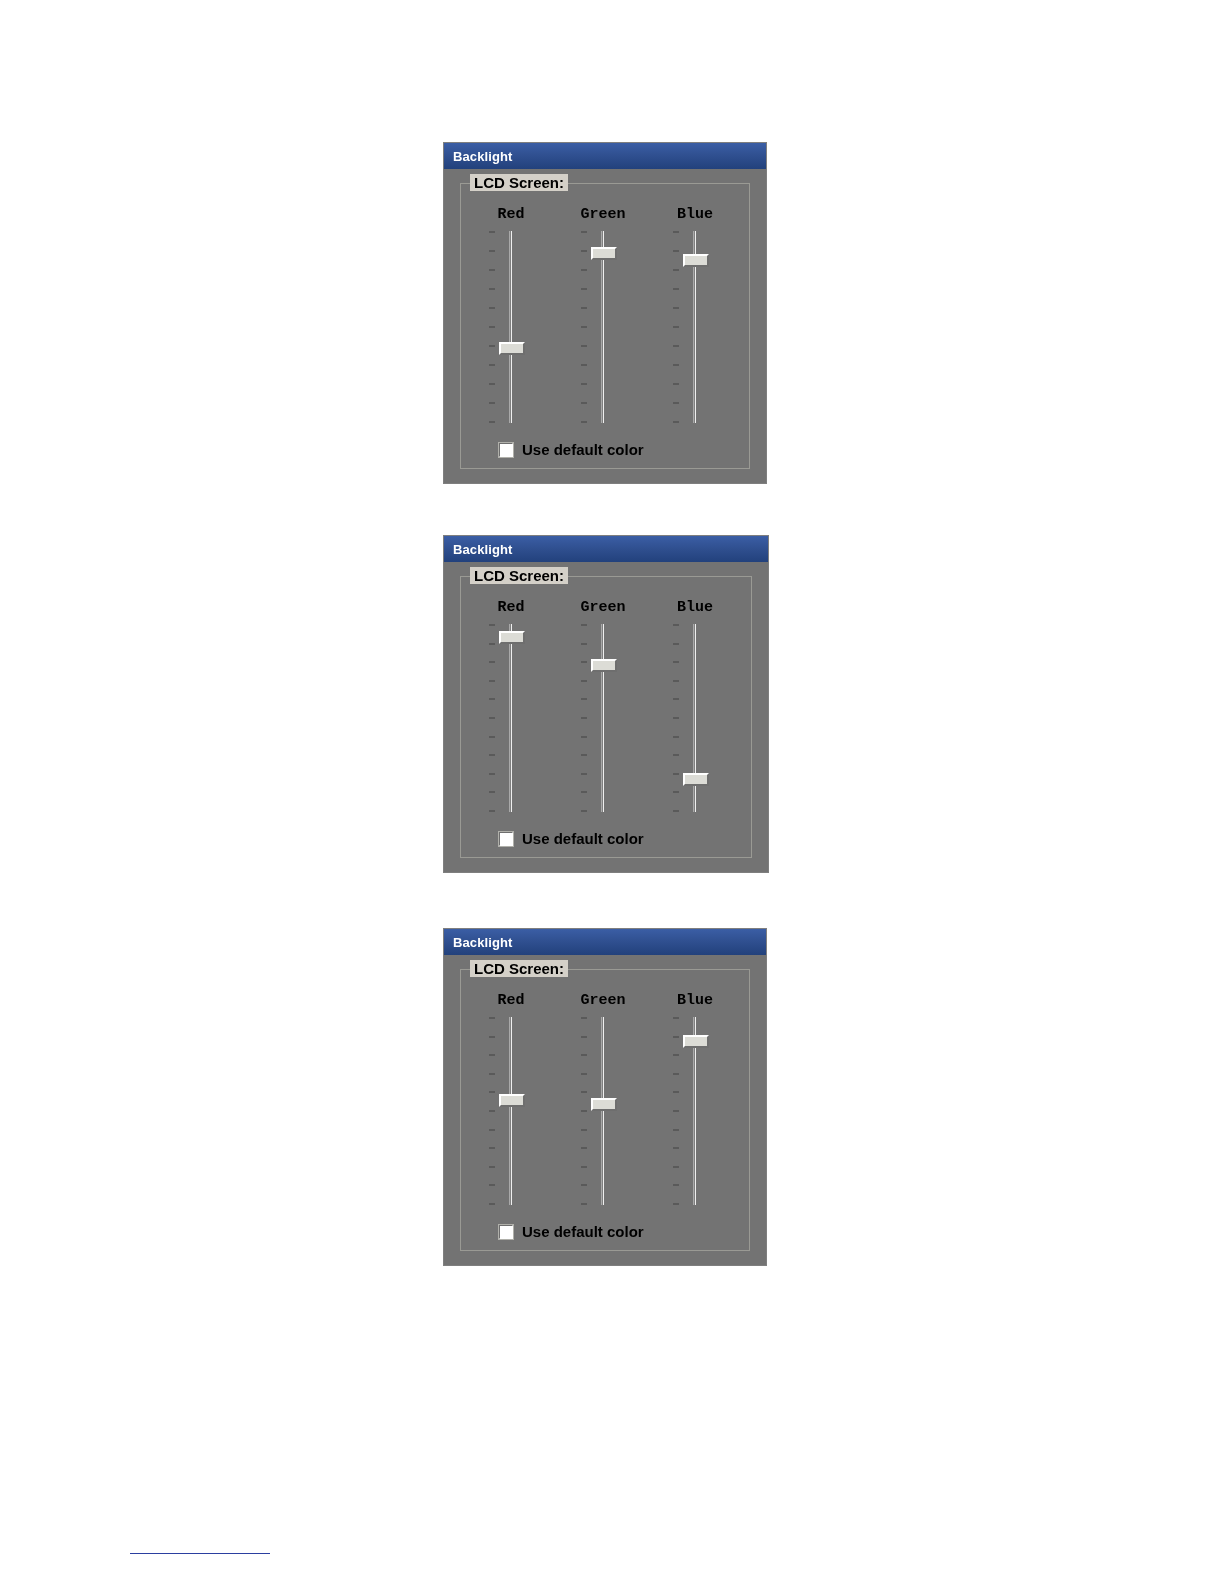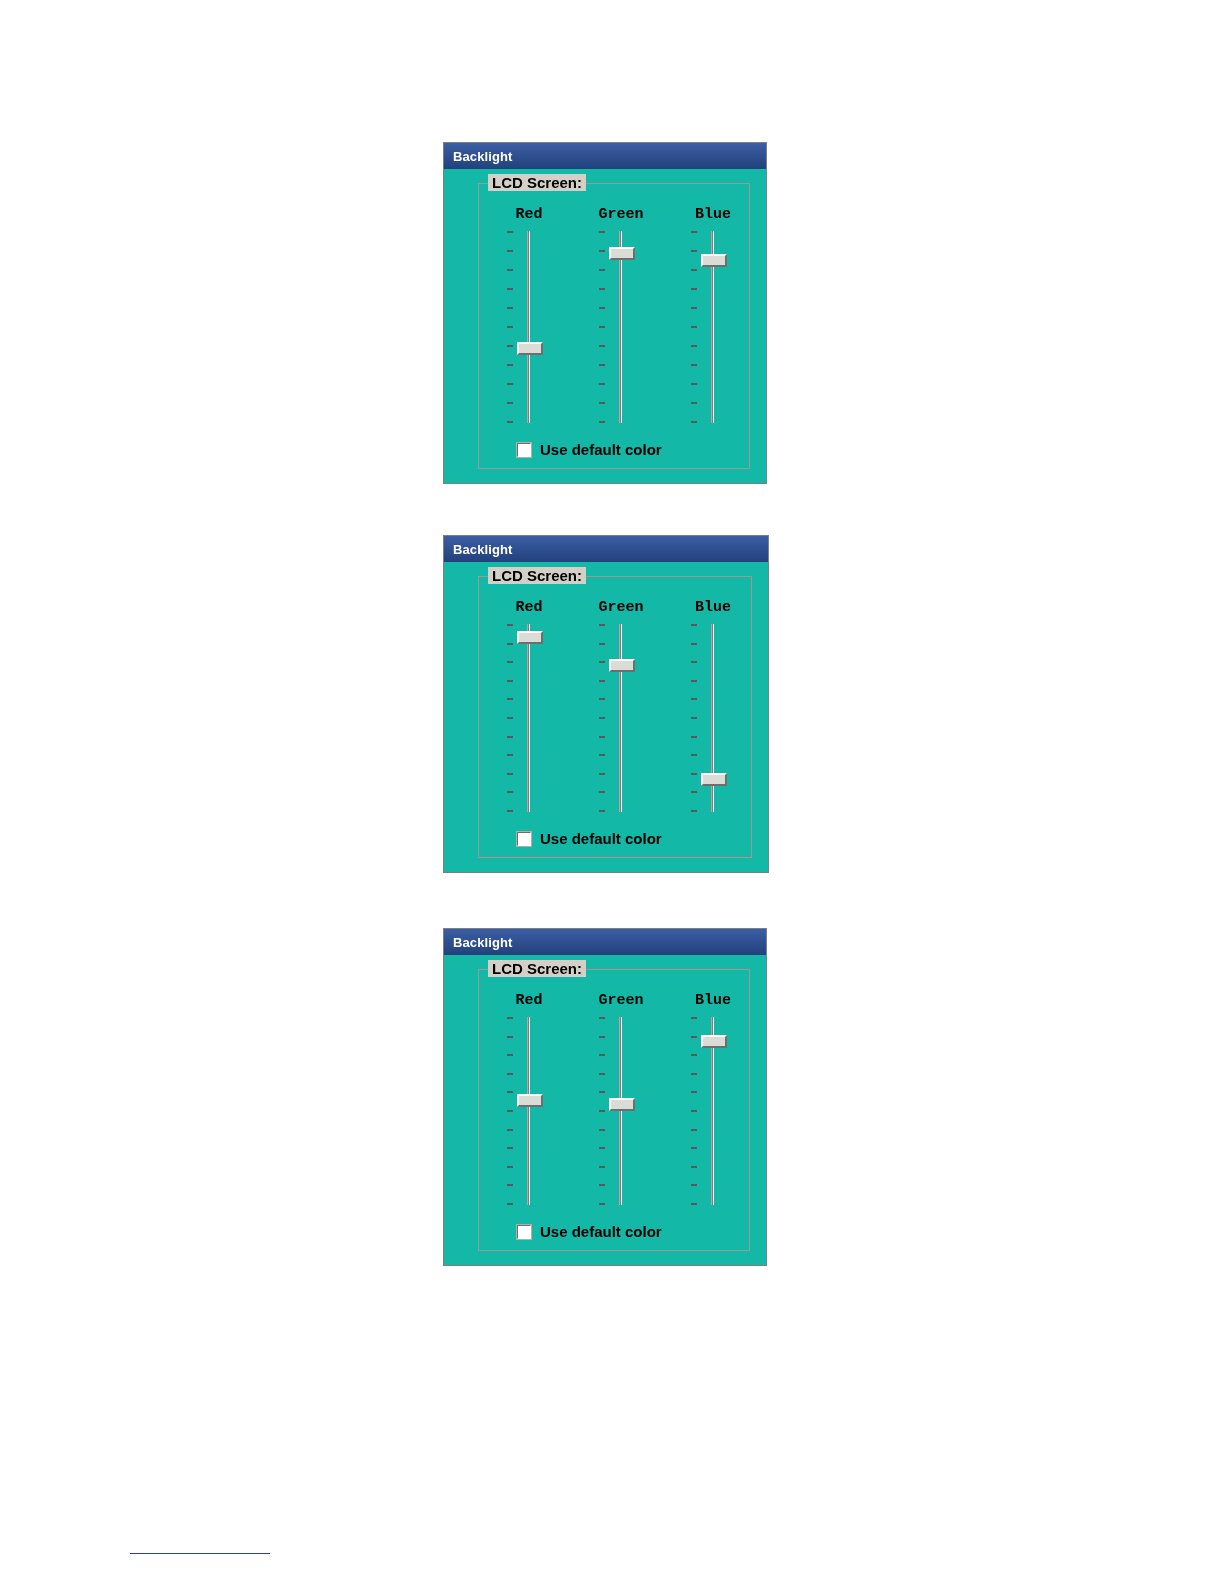--- a/index.html
+++ b/index.html
@@ -9,21 +9,21 @@
   }
   body {
     width: 1225px;
     height: 1585px;
     position: relative;
     font-family: "Liberation Sans", sans-serif;
   }
 
   .dialog {
     position: absolute;
-    background: #14b8a6;
+    background: #737373;
     border: 1px solid #7f7f7f;
     box-sizing: border-box;
   }
 
   .titlebar {
     height: 26px;
     background: linear-gradient(to bottom, #3b5ea5 0%, #2f4f8f 50%, #22417c 100%);
     color: #ffffff;
     font-size: 13px;
     font-weight: bold;
@@ -31,21 +31,20 @@
     align-items: center;
     padding-left: 9px;
     box-sizing: border-box;
     letter-spacing: 0.1px;
   }
 
   .client {
     position: relative;
     box-sizing: border-box;
     padding: 14px 16px 16px 16px;
-    margin-left: 18px;
   }
 
   
   .groupbox {
     position: relative;
     border: 1px solid #9a9a94;
     box-sizing: border-box;
     height: 100%;
   }
   .group-legend {

